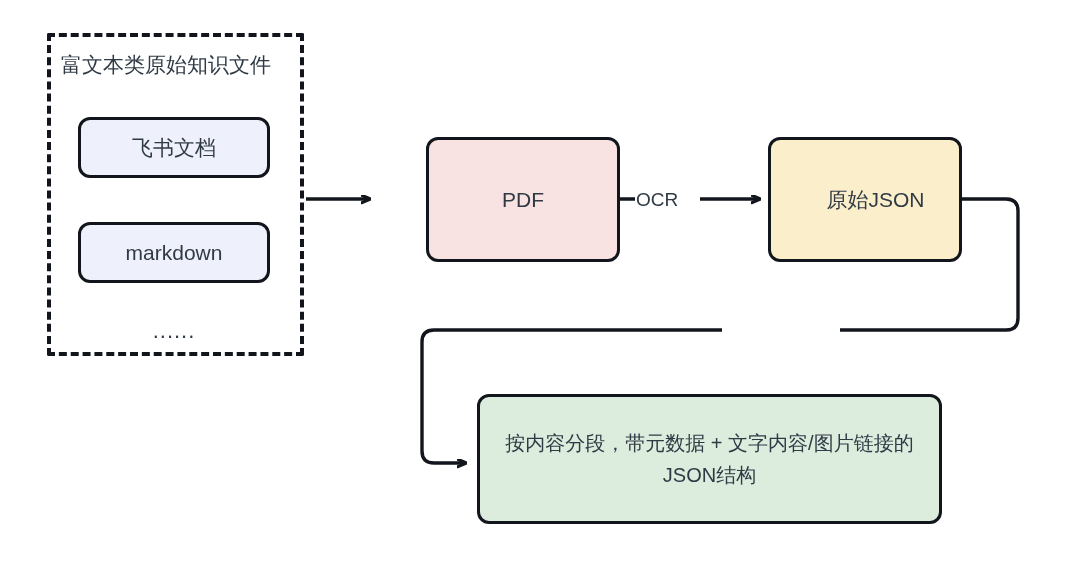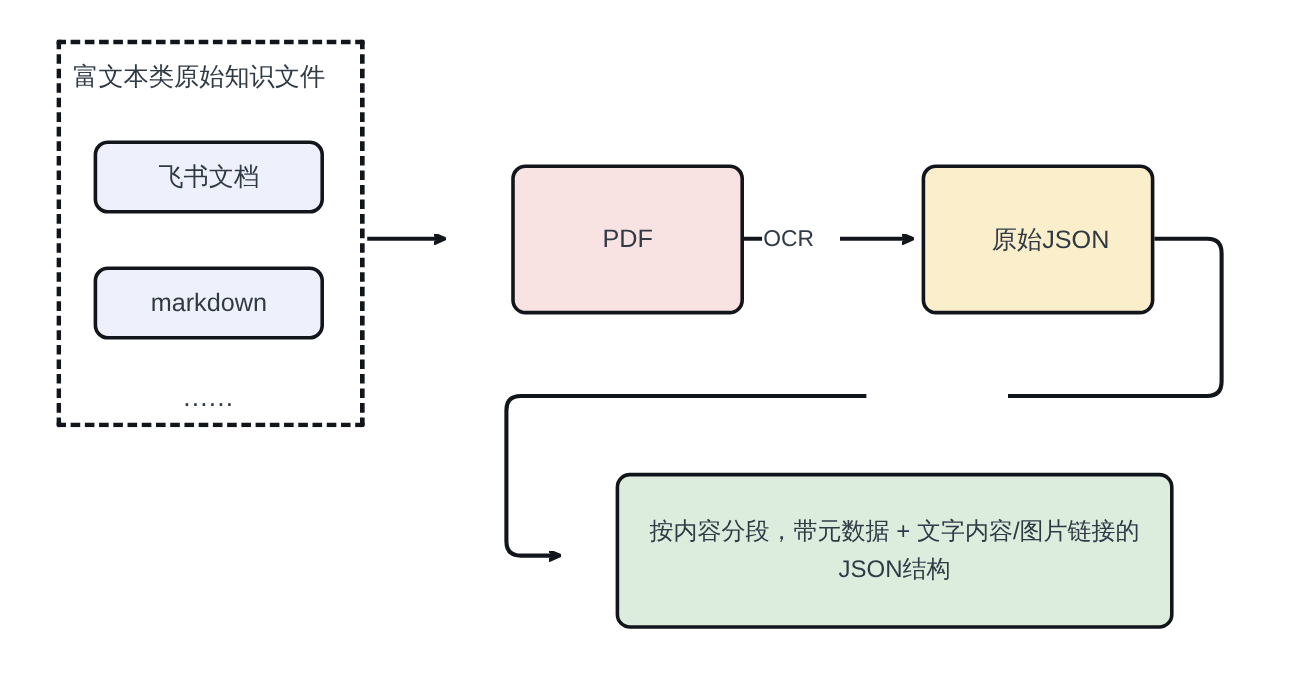--- a/index.html
+++ b/index.html
@@ -124,15 +124,15 @@
 
   <div class="node pdf-node" style="left:378px; top:137px; width:194px; height:125px;margin-left:48px;">PDF</div>
 
   <div class="edge-label" style="left:636px; top:186px; width:64px;">OCR</div>
 
   <div class="node json-node" style="left:768px; top:137px; width:194px; height:125px;">原始JSON</div>
 
   <div class="edge-label" style="left:722px; top:301px; width:118px;">
   </div>
 
-  <div class="node result-node" style="left:477px; top:394px; width:465px; height:130px;margin-left:36px;">按内容分段，带元数据 + 文字内容/图片链接的JSON结构</div>
+  <div class="node result-node" style="left:477px; top:394px; width:465px; height:130px;">按内容分段，带元数据 + 文字内容/图片链接的JSON结构</div>
 
 </div>
 
 </body></html>

